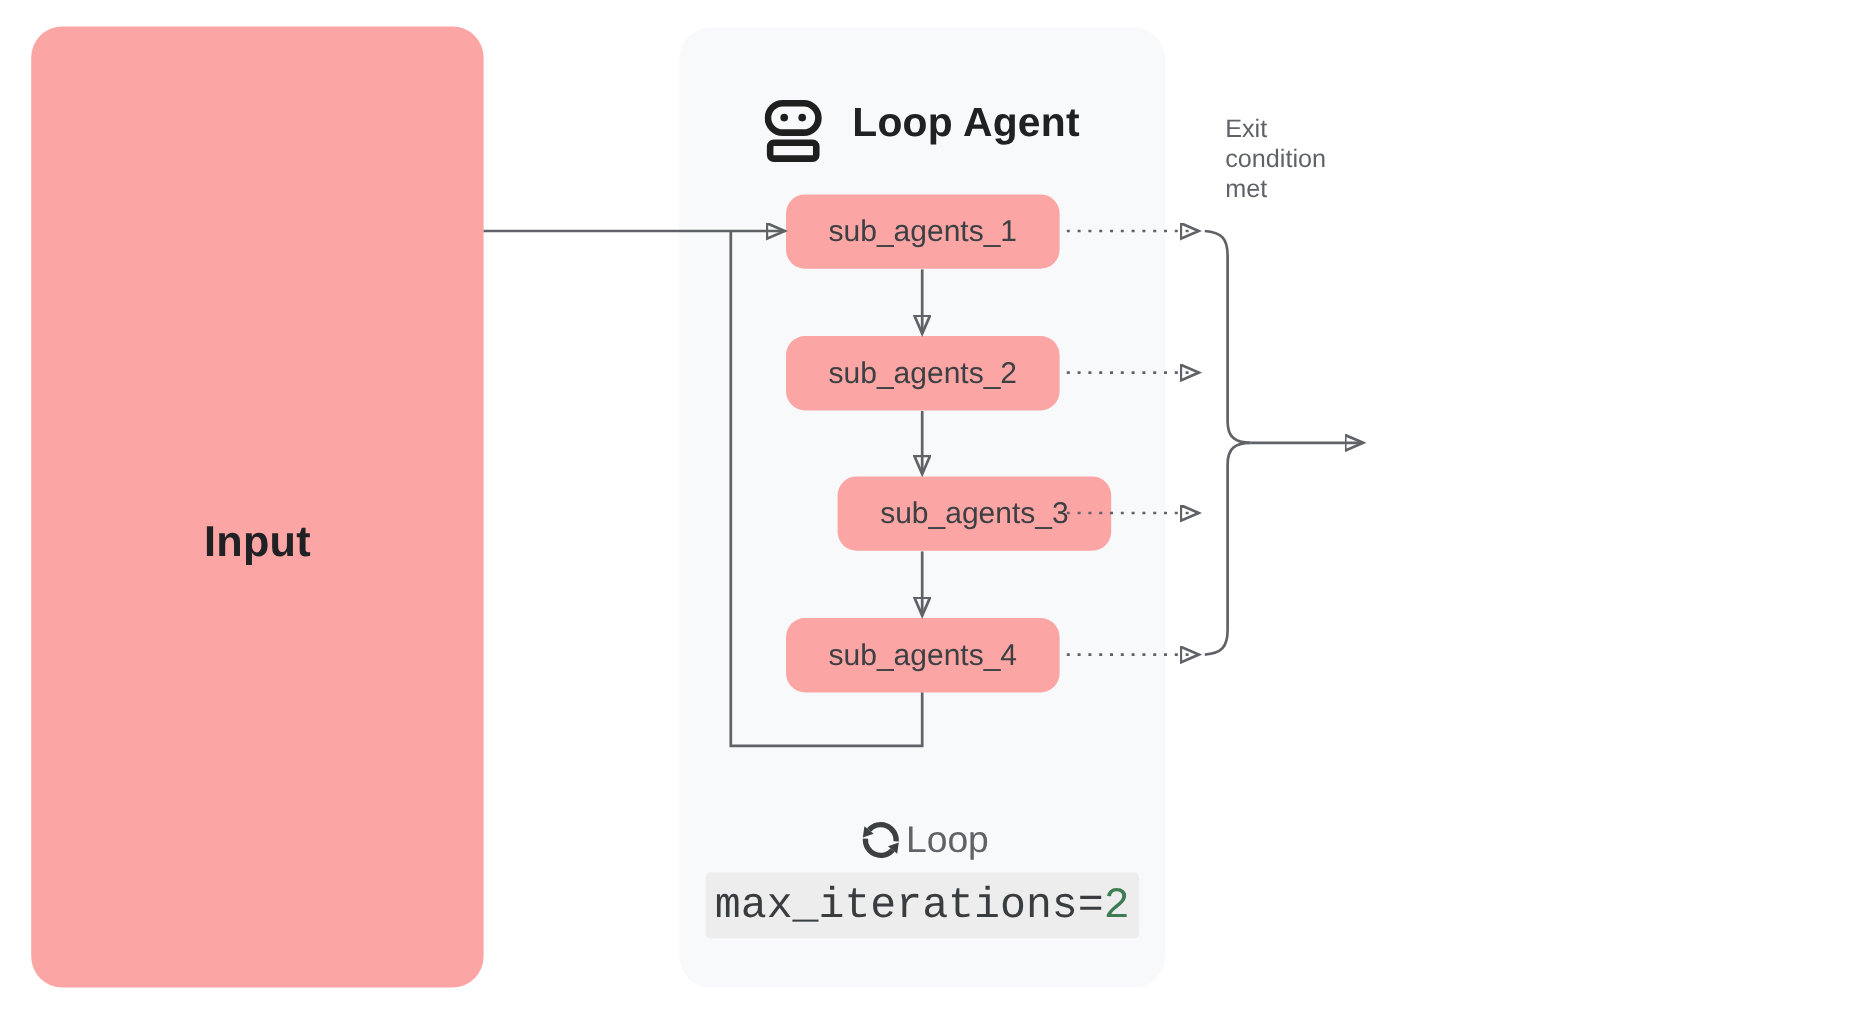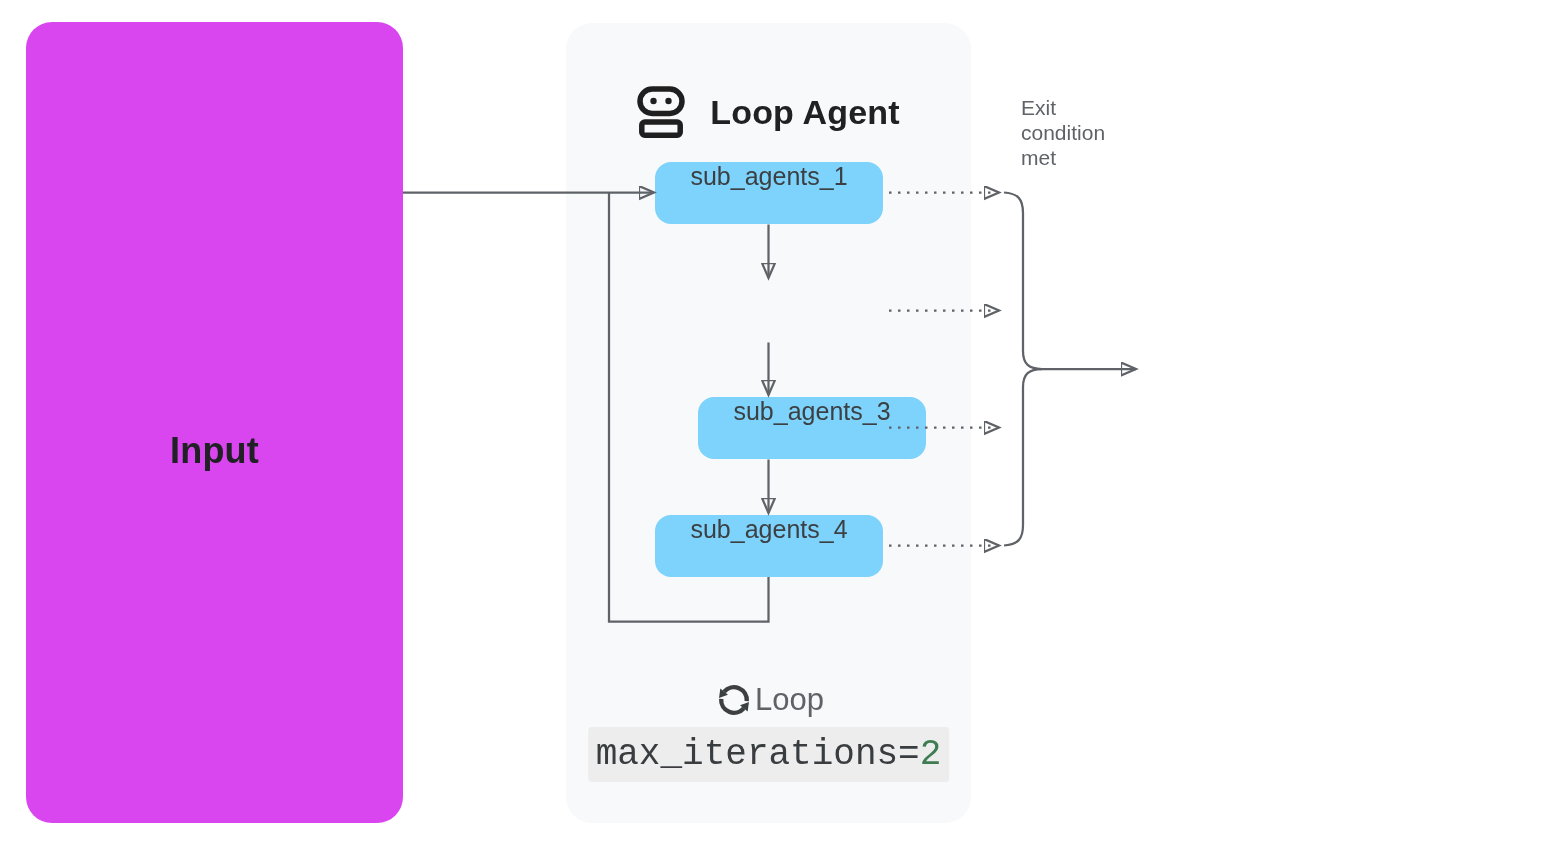--- a/index.html
+++ b/index.html
@@ -2,42 +2,42 @@
 <html><head>
 <meta charset="utf-8">
 <style>
   html,body{margin:0;padding:0;background:#ffffff;}
   .canvas{
     position:relative;width:1544px;height:848px;background:#ffffff;overflow:hidden;
     font-family:"Liberation Sans",sans-serif;
   }
   
   .panel{
-    position:absolute;background:#d946ef;border-radius:26px;
+    position:absolute;background:#fca5a5;border-radius:26px;
     display:flex;align-items:center;justify-content:center;
   }
   .panel-input{left:26px;top:22px;width:377px;height:801px;}
   .panel-output{left:1134px;top:24px;width:384px;height:801px;}
   .panel-label{
     font-size:36px;font-weight:600;color:#202124;letter-spacing:.2px;
     transform:translateY(28px);
   }
   
   .loop-box{
     position:absolute;left:566px;top:23px;width:405px;height:800px;
     background:#F8F9FA;border-radius:26px;
   }
   .loop-header{
     position:absolute;left:0;right:0;top:60px;height:58px;
-    display:flex;align-items:center;justify-content:center;gap:25px;
+    display:flex;justify-content:center;gap:25px;
   }
   .loop-title{font-size:34px;font-weight:600;color:#202124;letter-spacing:.2px;}
   .sub-agent{
     position:absolute;left:89px;width:228px;height:62px;border-radius:16px;
-    background:#7dd3fc;display:flex;align-items:flex-start;justify-content:center;
+    background:#fca5a5;display:flex;align-items:center;justify-content:center;
   }
   .sub-agent span{font-size:25px;color:#3C4043;}
   .sa1{top:139px;} .sa2{top:257px;} .sa3{top:374px;margin-left:43px;} .sa4{top:492px;}
   .loop-footer{
     position:absolute;left:0;right:0;top:654px;height:46px;
     display:flex;align-items:center;justify-content:center;
   }
   .loop-footer-label{font-size:31px;color:#5F6368;}
   .code-chip{
     position:absolute;left:50%;top:704px;transform:translateX(-50%);
@@ -75,20 +75,23 @@
         <rect x="3" y="3" width="42" height="24.5" rx="12.25" fill="none" stroke="#1F1F1F" stroke-width="5.5"></rect>
         <circle cx="16.5" cy="15" r="3.2" fill="#1F1F1F"></circle>
         <circle cx="31.5" cy="15" r="3.2" fill="#1F1F1F"></circle>
         <rect x="4.8" y="36" width="38.4" height="13.2" rx="3" fill="none" stroke="#1F1F1F" stroke-width="5.5"></rect>
       </svg>
       <span class="loop-title">Loop Agent</span>
     </div>
 
     <div class="sub-agent sa1">
       <span>sub_agents_1</span>
+    </div>
+    <div class="sub-agent sa2">
+      <span>sub_agents_2</span>
     </div>
     <div class="sub-agent sa3">
       <span>sub_agents_3</span>
     </div>
     <div class="sub-agent sa4">
       <span>sub_agents_4</span>
     </div>
 
     <div class="loop-footer">
       <svg width="42" height="42" viewBox="0 0 44 44">

